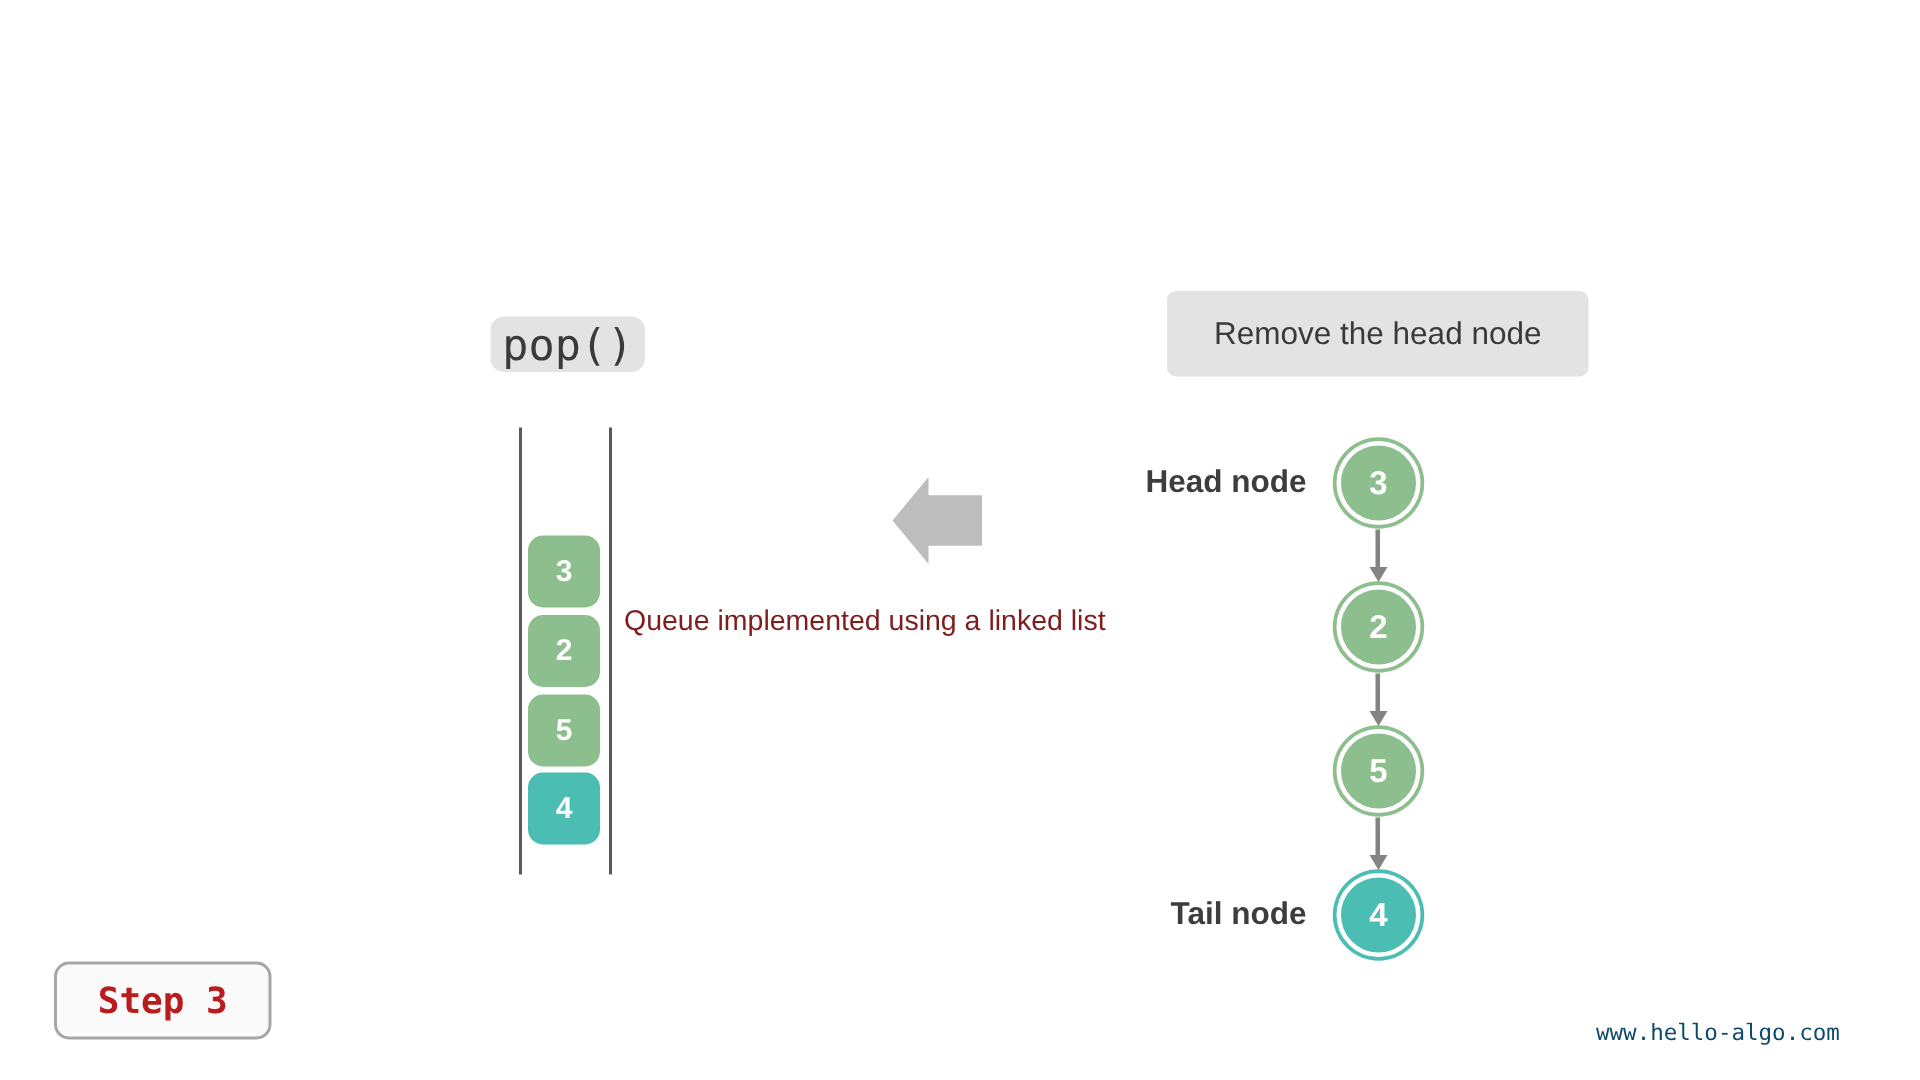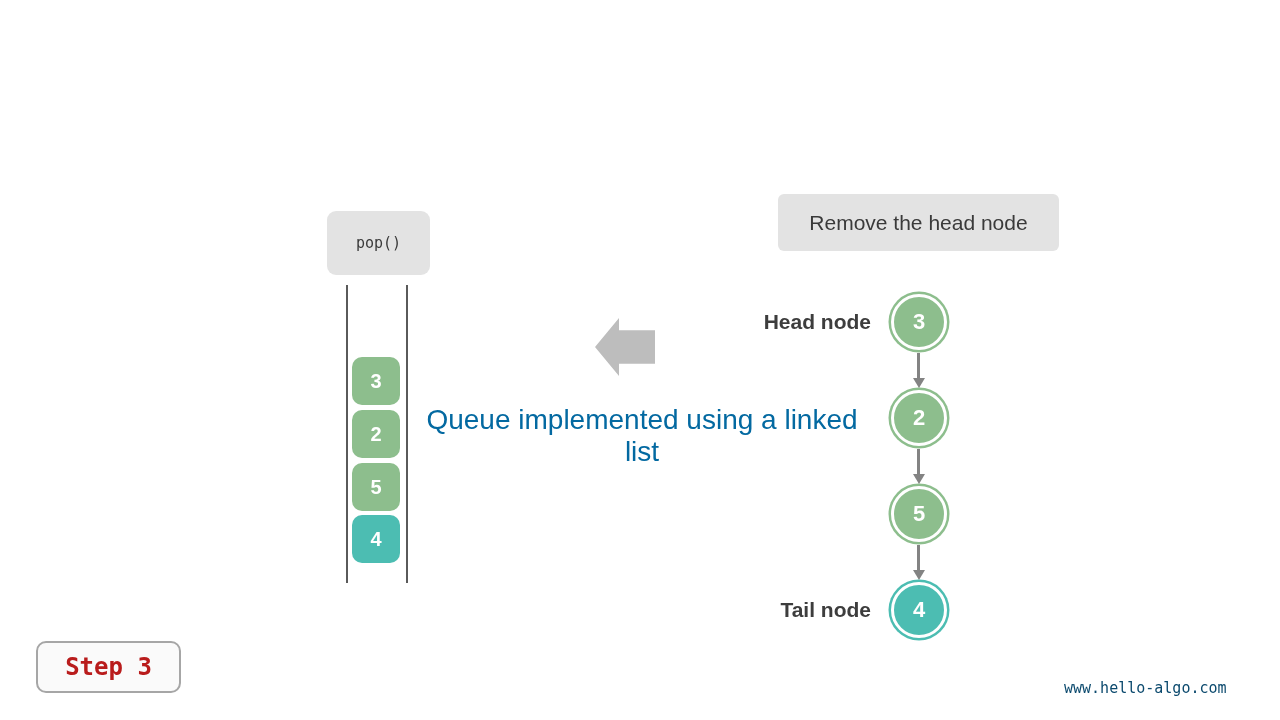--- a/index.html
+++ b/index.html
@@ -15,24 +15,24 @@
   
   .pill {
     position: absolute;
     background: #e3e3e3;
     display: flex;
     align-items: center;
     justify-content: center;
     color: #3a3a3a;
   }
   .pill-op {
-    left: 327px; top: 211px; width: 103px; height: 64px;
+    left: 327px; top: 211px; width: 103px; height: 37px;
     border-radius: 9px;
     font-family: "DejaVu Sans Mono", monospace;
-    font-size: 15px;
+    font-size: 29px;
   }
   .pill-annotation {
     left: 778px; top: 194px; width: 281px; height: 57px;
     border-radius: 6px;
     font-size: 21px;
   }
 
   
   .pipe {
     position: absolute;
@@ -61,23 +61,23 @@
     position: absolute;
     left: 595px; top: 318px; width: 60px; height: 58px;
     background: #bdbdbd;
     clip-path: polygon(0% 50%, 40% 0%, 40% 21%, 100% 21%, 100% 79%, 40% 79%, 40% 100%);
   }
 
   
   .caption {
     position: absolute;
     left: 416px; top: 404px; width: 452px;
-    text-align: center;
-    font-size: 28px;
-    color: #0369a1;
+    text-align: left;
+    font-size: 19px;
+    color: #7f1d1d;
   }
 
   
   .side-label {
     position: absolute;
     left: 690px; width: 181px; height: 28px;
     text-align: right;
     font-size: 21px; font-weight: bold;
     color: #3d3d3d;
     line-height: 28px;

